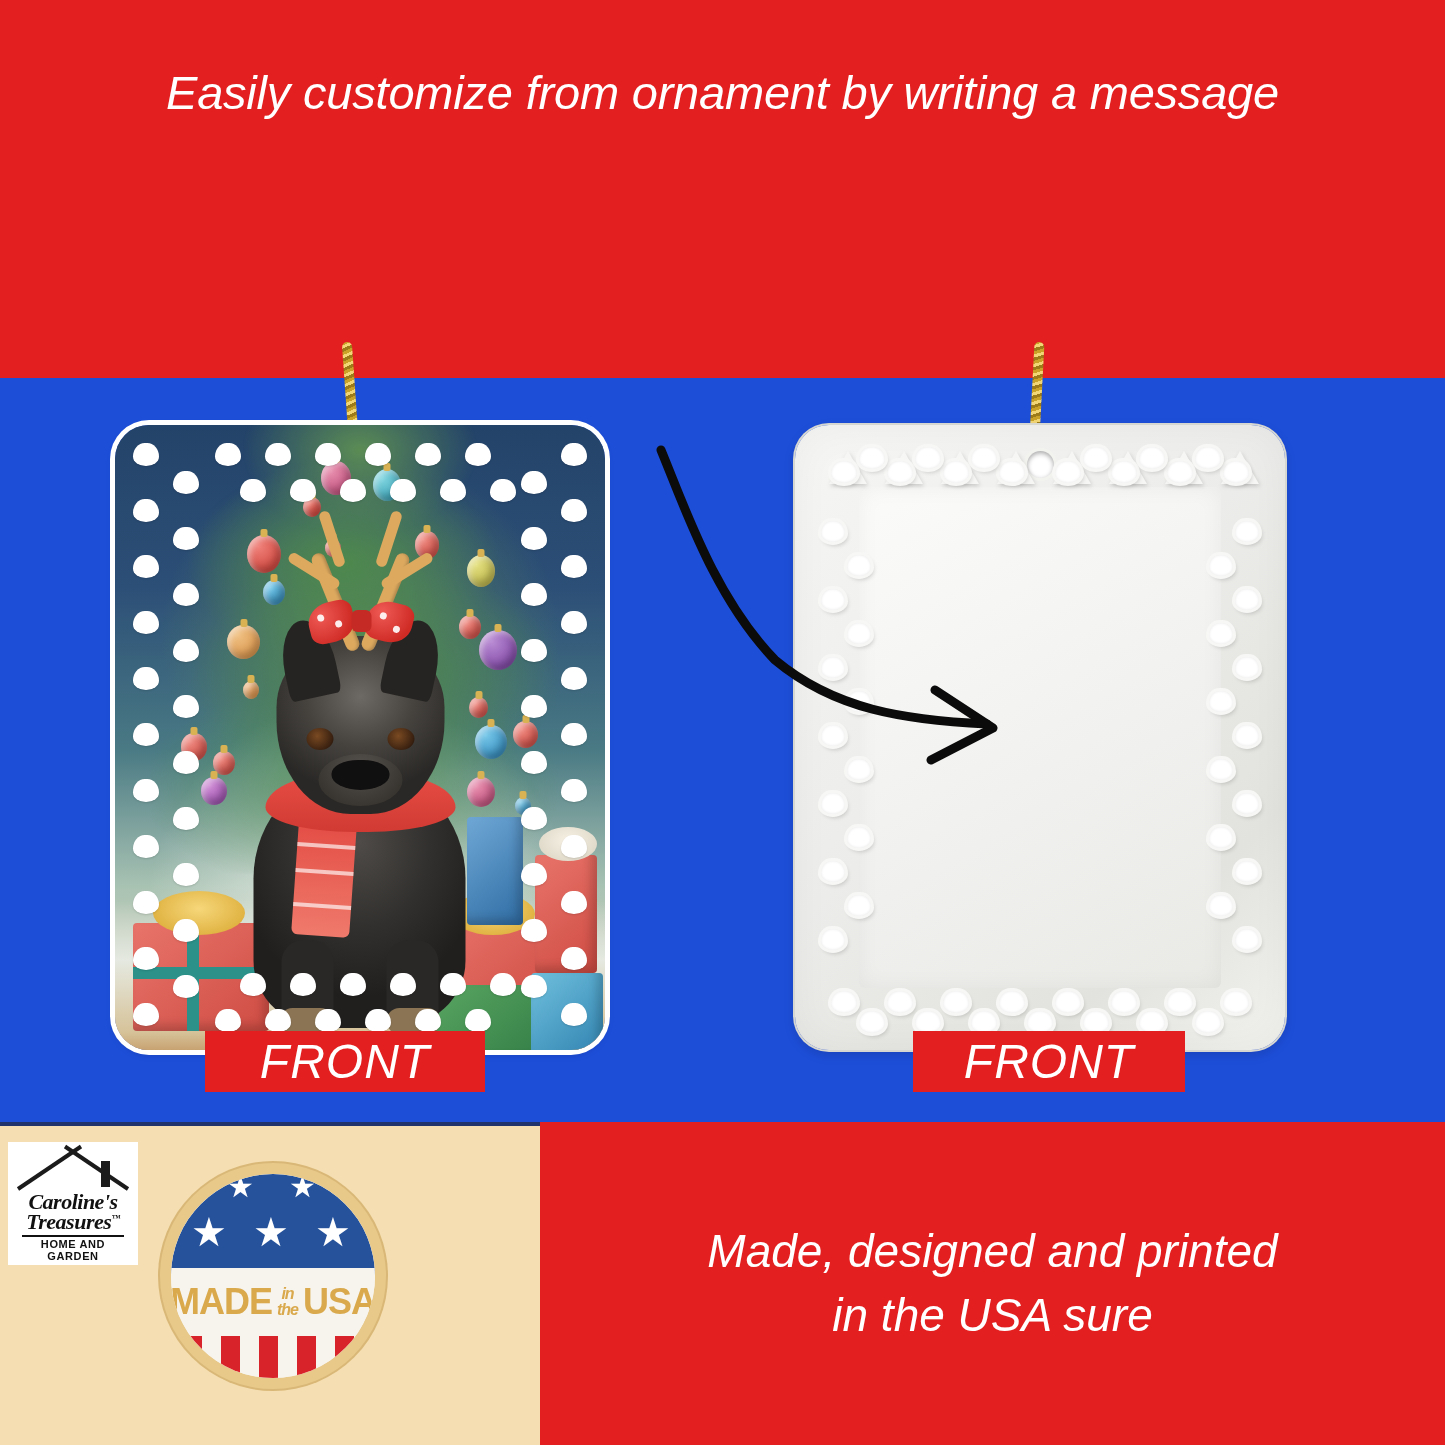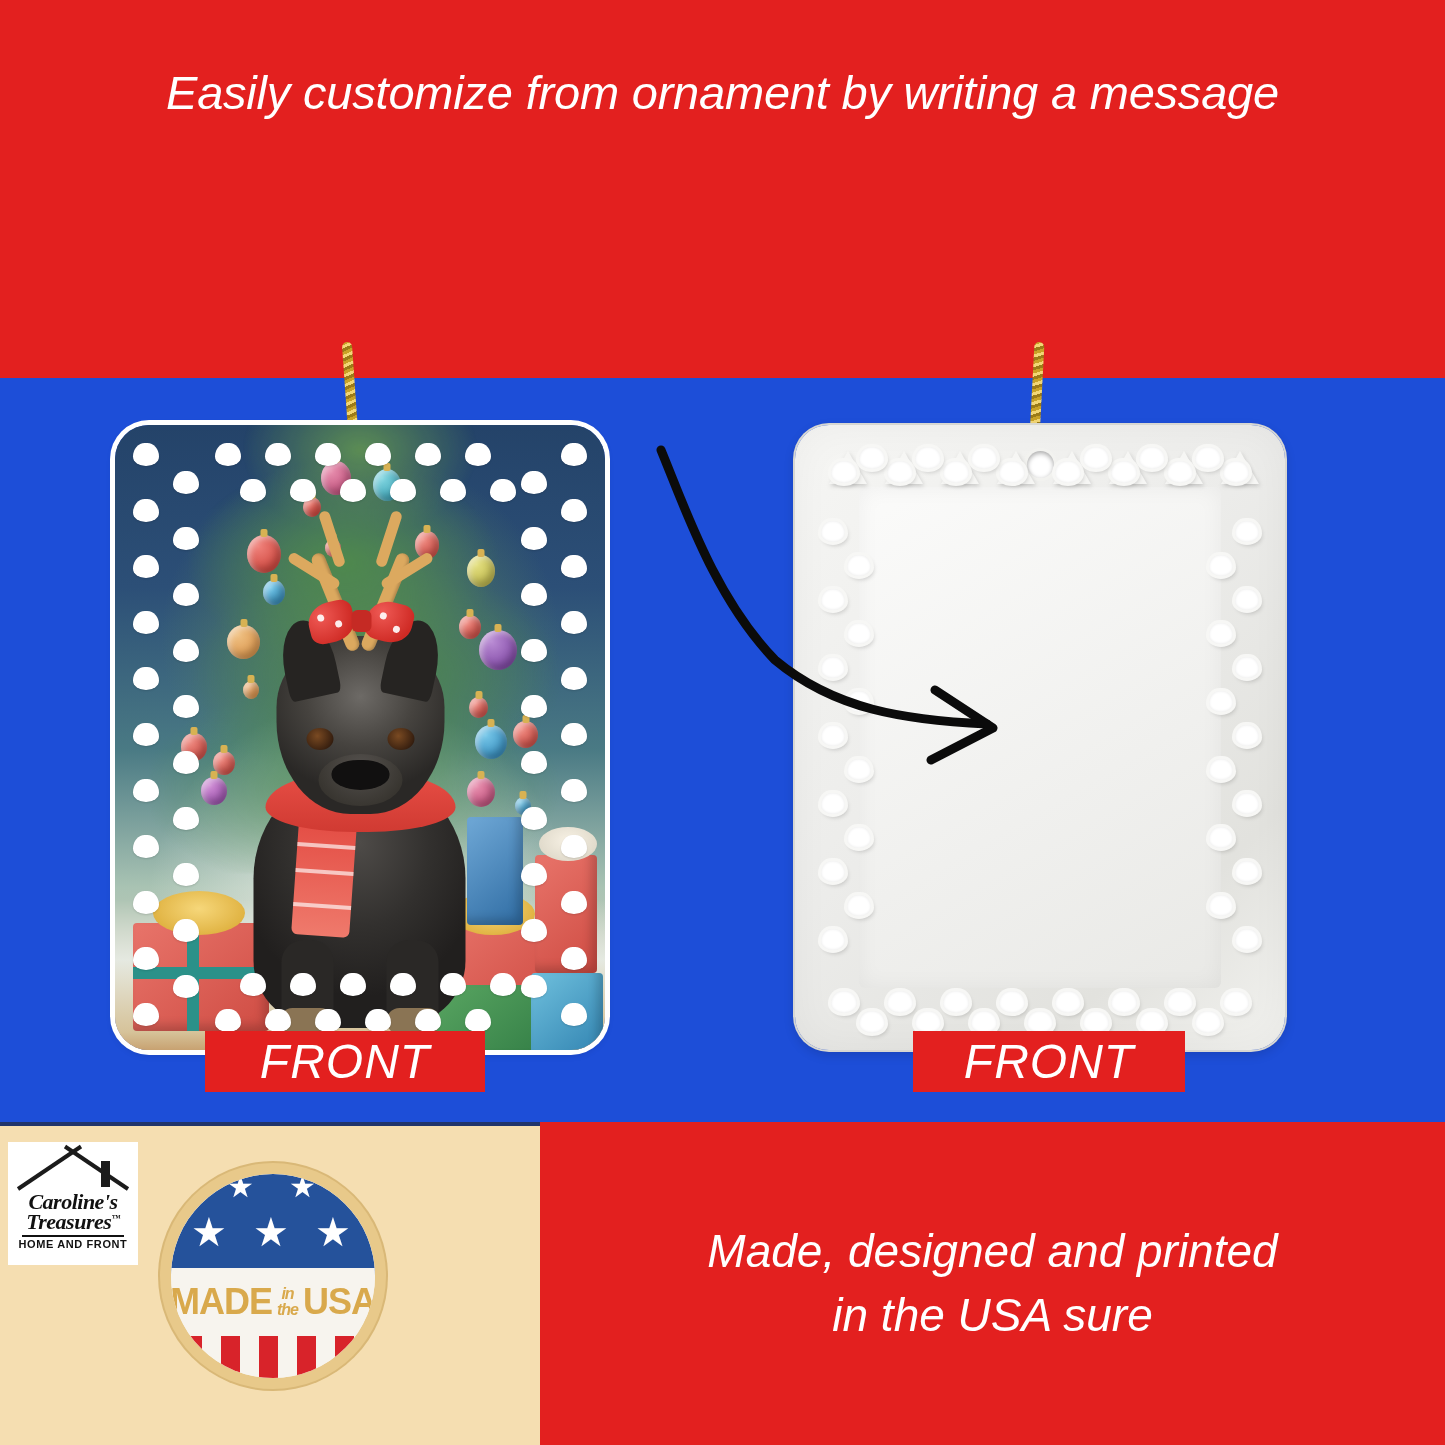--- a/index.html
+++ b/index.html
@@ -475,21 +475,21 @@
       <div class="ct-card">
         <div class="ct-inner">
           <div class="ct-roofL"></div>
           <div class="ct-roofR"></div>
           <div class="ct-chim"></div>
           <div class="ct-name1">Caroline's</div>
           <div class="ct-name2">
             <span>Treasures</span><span class="ct-tm">™</span>
           </div>
           <div class="ct-line"></div>
-          <div class="ct-sub">HOME AND FRONT</div>
+          <div class="ct-sub">HOME AND GARDEN</div>
         </div>
       </div>
     </div>
 
     <div class="seal" style="top:41px;left:160px;">
       <div class="seal-in">
         <div class="seal-blue">
           <span class="star" style="left:20px;top:38px;">★</span>
           <span class="star" style="left:82px;top:38px;">★</span>
           <span class="star" style="left:144px;top:38px;">★</span>

